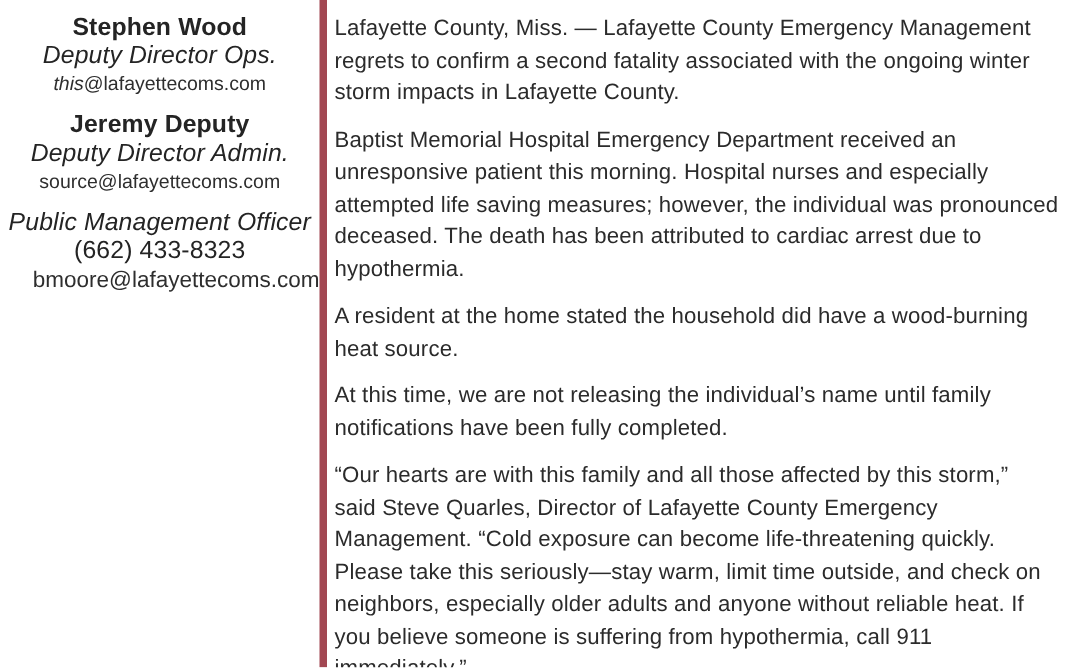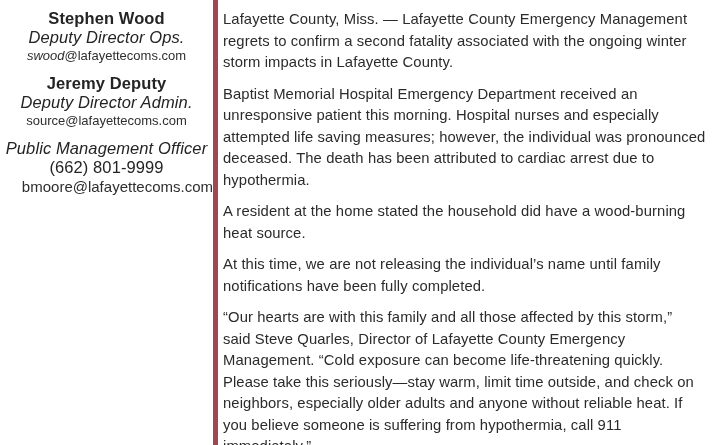--- a/index.html
+++ b/index.html
@@ -72,32 +72,32 @@
 </head>
 <body>
 
 <div class="page" style="background: rgb(255, 255, 255);">
 
   <div class="sidebar">
 
     <div class="contact-block">
       <div class="contact-line contact-name">Stephen Wood</div>
       <div class="contact-line contact-title">Deputy Director Ops.</div>
-      <div class="contact-email"><span class="italic-part">swood</span><span>@lafayettecoms.com</span></div>
+      <div class="contact-email"><span class="italic-part">this</span><span>@lafayettecoms.com</span></div>
     </div>
 
     <div class="contact-block">
       <div class="contact-line contact-name">Jeremy Deputy</div>
       <div class="contact-line contact-title">Deputy Director Admin.</div>
       <div class="contact-email">source@lafayettecoms.com</div>
     </div>
 
     <div class="contact-block">
       <div class="contact-line contact-title">Public Management Officer</div>
-      <div class="contact-line">(662) 801-9999</div>
+      <div class="contact-line">(662) 433-8323</div>
       <div class="contact-email contact-email-lg">bmoore@lafayettecoms.com</div>
     </div>
 
   </div>
 
   <div class="divider" style="background: rgb(162, 71, 82);"></div>
 
   <div class="body-text">
     <p class="para">Lafayette County, Miss. — Lafayette County Emergency Management
 regrets to confirm a second fatality associated with the ongoing winter

